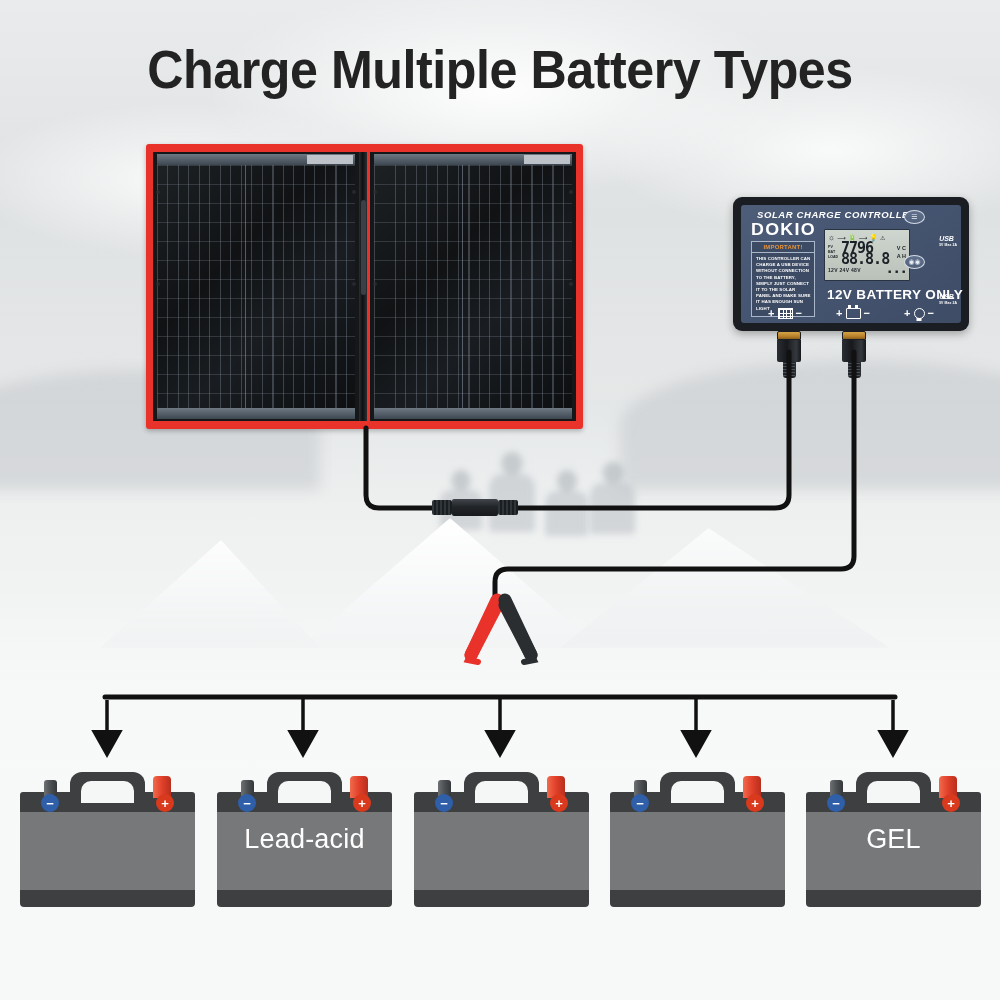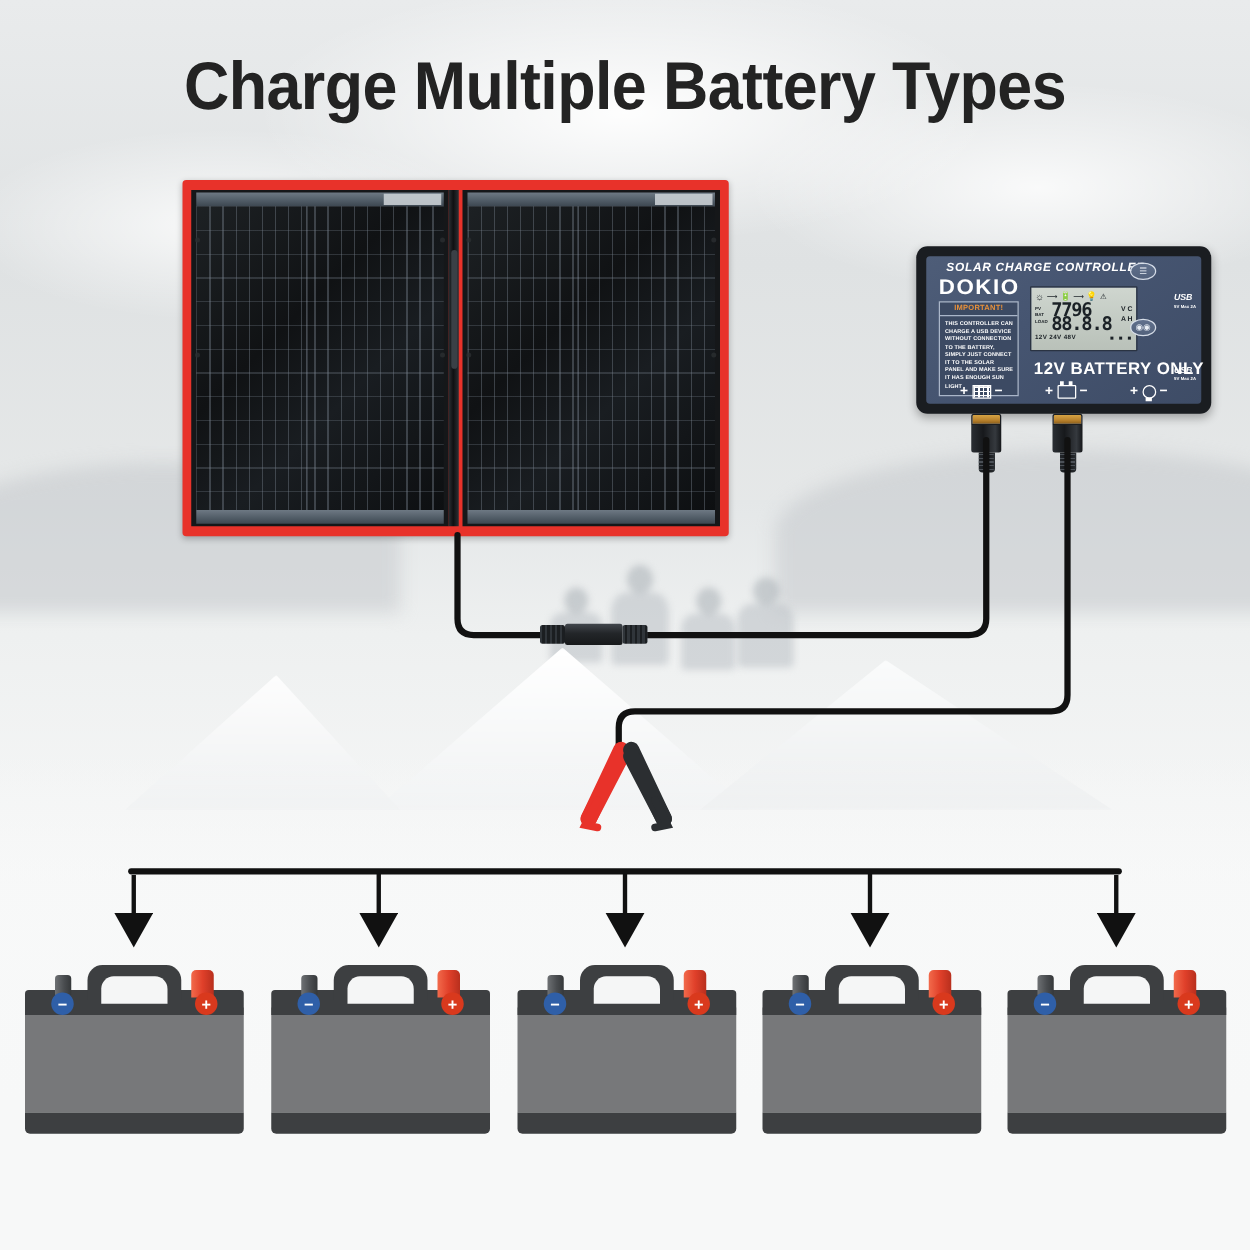--- a/index.html
+++ b/index.html
@@ -751,20 +751,21 @@
   <div class="battery" style="left:217px; top:772px;">
     <div class="batt-body"></div>
     <div class="batt-top"></div>
     <div class="batt-handle">
       <div class="batt-handle-hole"></div>
     </div>
     <div class="batt-post neg"></div>
     <div class="batt-post pos"></div>
     <div class="batt-term neg">−</div>
     <div class="batt-term pos">+</div>
+    <div class="batt-label">Lead-acid</div>
     <div class="batt-base"></div>
   </div>
 
   <div class="battery" style="left:414px; top:772px;">
     <div class="batt-body"></div>
     <div class="batt-top"></div>
     <div class="batt-handle">
       <div class="batt-handle-hole"></div>
     </div>
     <div class="batt-post neg"></div>
@@ -790,16 +791,17 @@
   <div class="battery" style="left:806px; top:772px;">
     <div class="batt-body"></div>
     <div class="batt-top"></div>
     <div class="batt-handle">
       <div class="batt-handle-hole"></div>
     </div>
     <div class="batt-post neg"></div>
     <div class="batt-post pos"></div>
     <div class="batt-term neg">−</div>
     <div class="batt-term pos">+</div>
+    <div class="batt-label">GEL</div>
     <div class="batt-base"></div>
   </div>
 
 </div>
 
 </body></html>

